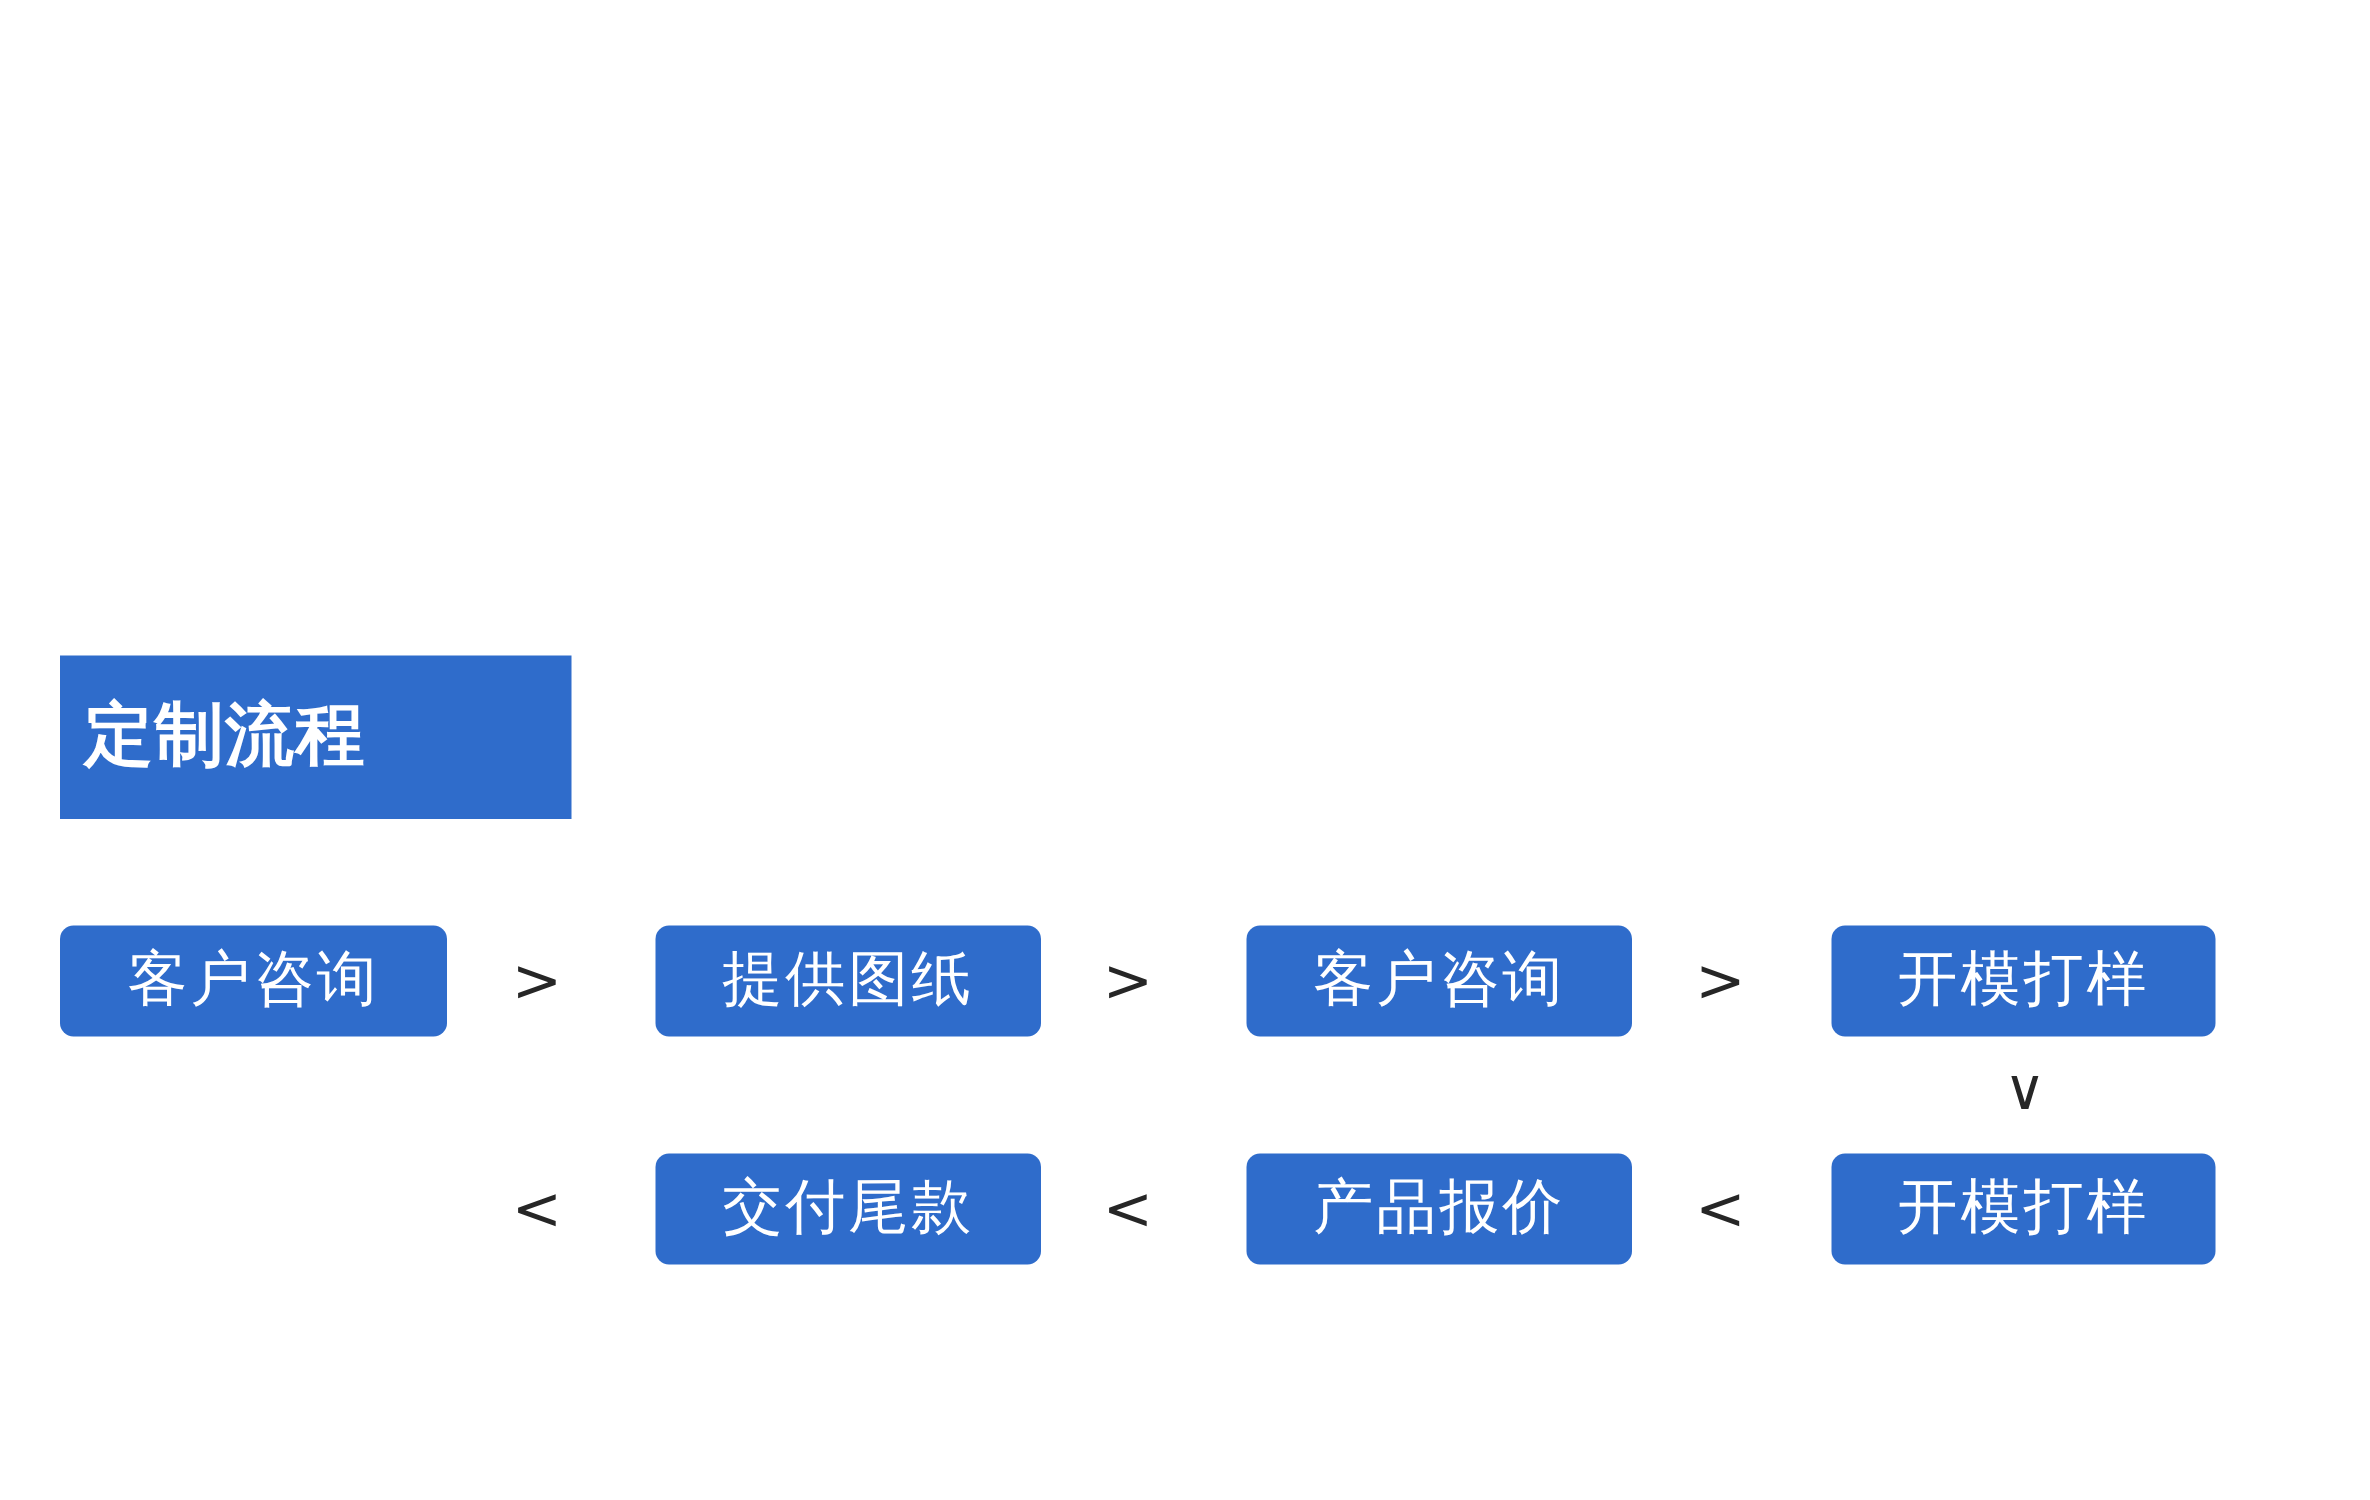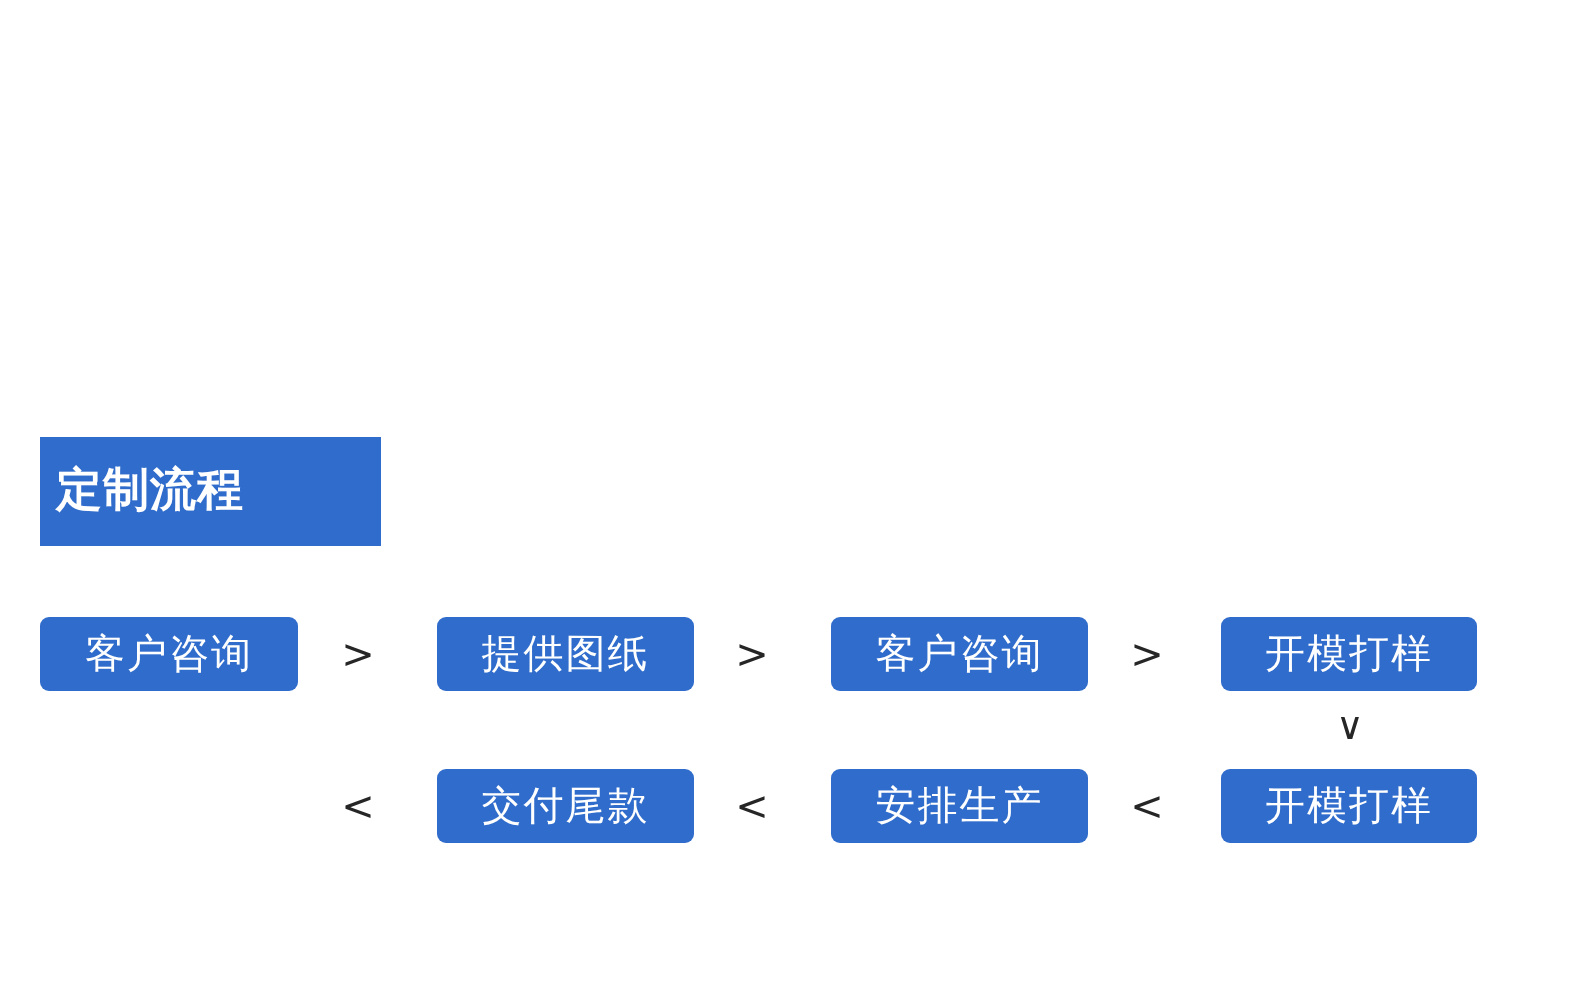--- a/index.html
+++ b/index.html
@@ -160,21 +160,21 @@
 
     <div class="flow-connector conn-pos-0">&lt;</div>
 
     <div class="flow-step step-pos-1">
       <span class="flow-step-label">交付尾款</span>
     </div>
 
     <div class="flow-connector conn-pos-1">&lt;</div>
 
     <div class="flow-step step-pos-2">
-      <span class="flow-step-label">安排生产</span>
+      <span class="flow-step-label">产品报价</span>
     </div>
 
     <div class="flow-connector conn-pos-2">&lt;</div>
 
     <div class="flow-step step-pos-3">
       <span class="flow-step-label">开模打样</span>
     </div>
 
   </div>
 

